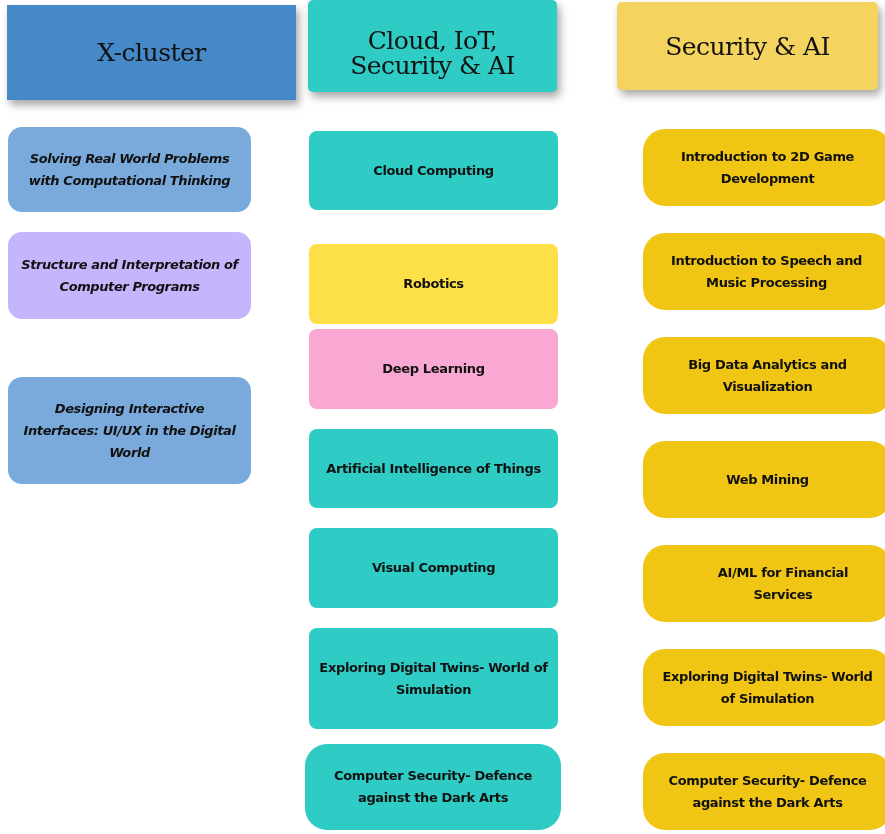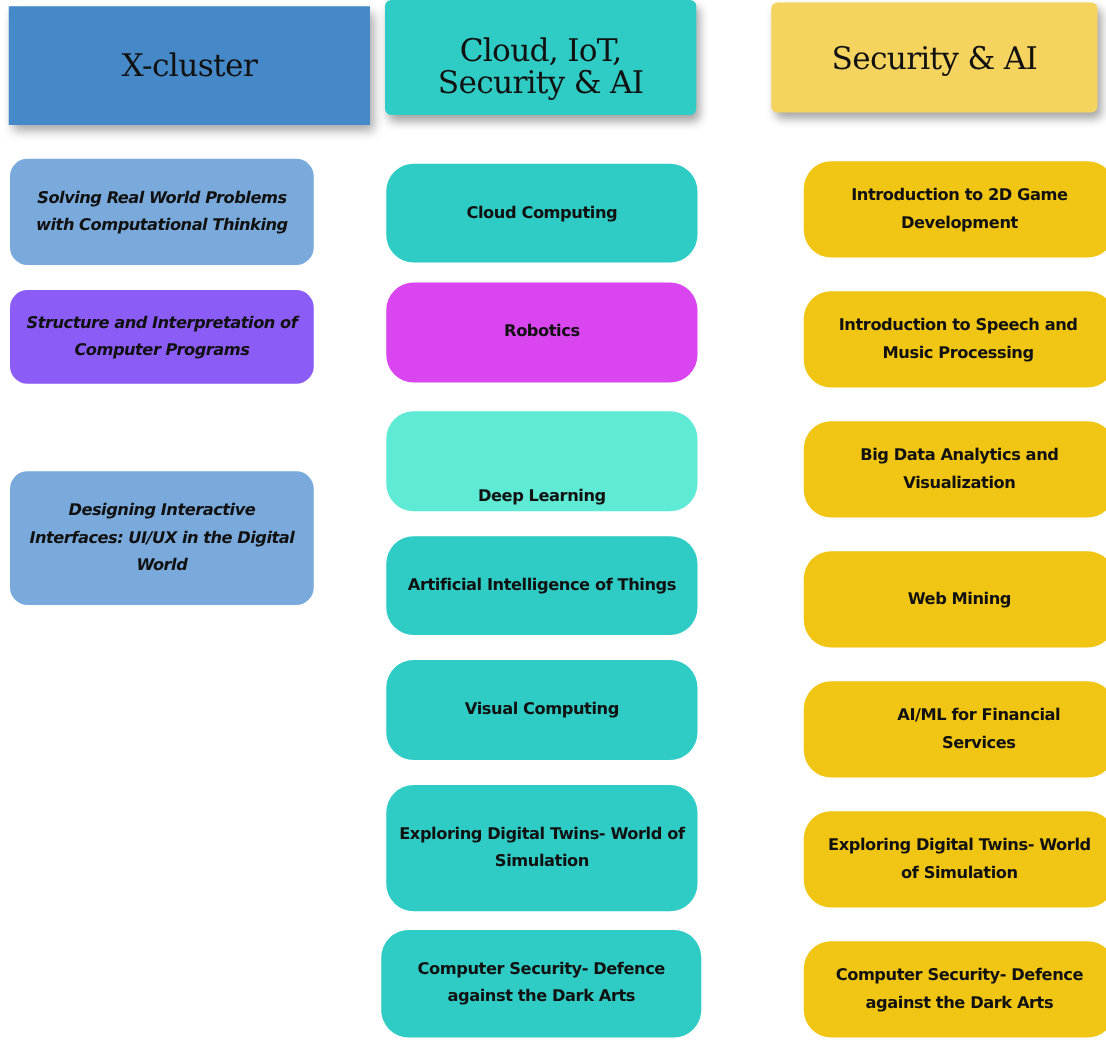--- a/index.html
+++ b/index.html
@@ -63,21 +63,21 @@
     .col1 .card {
       left: 8px; width: 243px;
       border-radius: 14px;
       padding: 0 10px;
       font-size: 13px;
       letter-spacing: -0.4px;
       font-style: italic;
     }
     .col2 .card {
       left: 309px; width: 249px;
-      border-radius: 22px;
+      border-radius: 8px;
       padding: 0 5px;
     }
     .col3 .card {
       left: 643px; width: 249px;
       border-radius: 22px;
       padding: 0 16px;
     }
   </style>
 </head>
 <body>
@@ -96,36 +96,36 @@
 <div class="header h-media" style="background:#F4D35E;">
   <div>
     <span>Security &amp; AI</span>
   </div>
 </div>
 
 <div class="col1">
   <div class="card" style="top:127px;height:85px;background:#7AAADB;">
     <span>Solving Real World Problems with Computational Thinking</span>
   </div>
-  <div class="card" style="top:232px;height:75px;background:#8b5cf6;">
+  <div class="card" style="top:232px;height:87px;background:#c4b5fd;">
     <span>Structure and Interpretation of Computer Programs</span>
   </div>
   <div class="card" style="top:336px;height:107px;background:#7AAADB;margin-top:41px;">
     <span>Designing Interactive Interfaces: UI/UX in the Digital World</span>
   </div>
 </div>
 
 <div class="col2">
   <div class="card" style="top:131px;height:79px;background:#2ECCC4;">
     <span>Cloud Computing</span>
   </div>
-  <div class="card" style="top:226px;height:80px;background:#d946ef;align-items:center;">
+  <div class="card" style="top:244px;height:80px;background:#fde047;align-items:center;">
     <span>Robotics</span>
   </div>
-  <div class="card" style="top:329px;height:80px;background:#5eead4;align-items:flex-end;">
+  <div class="card" style="top:329px;height:80px;background:#f9a8d4;">
     <span>Deep Learning</span>
   </div>
   <div class="card" style="top:429px;height:79px;background:#2ECCC4;">
     <span>Artificial Intelligence of Things</span>
   </div>
   <div class="card" style="top:528px;height:80px;background:#2ECCC4;">
     <span>Visual Computing</span>
   </div>
   <div class="card" style="top:628px;height:101px;background:#2ECCC4;">
     <span>Exploring Digital Twins- World of Simulation</span>

